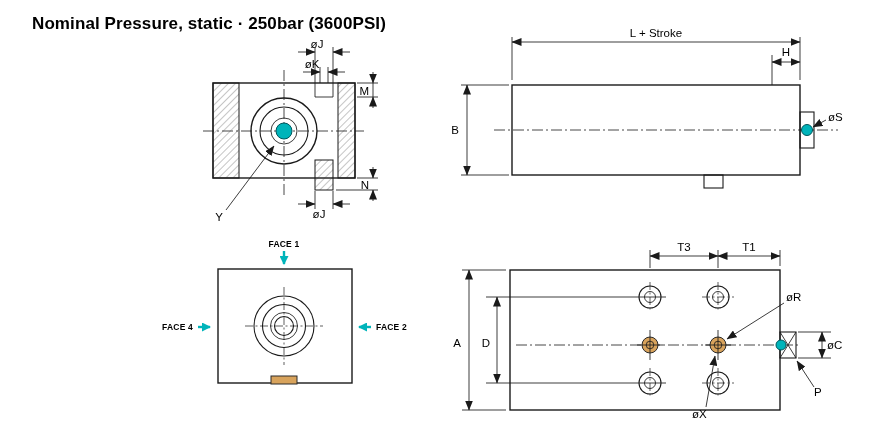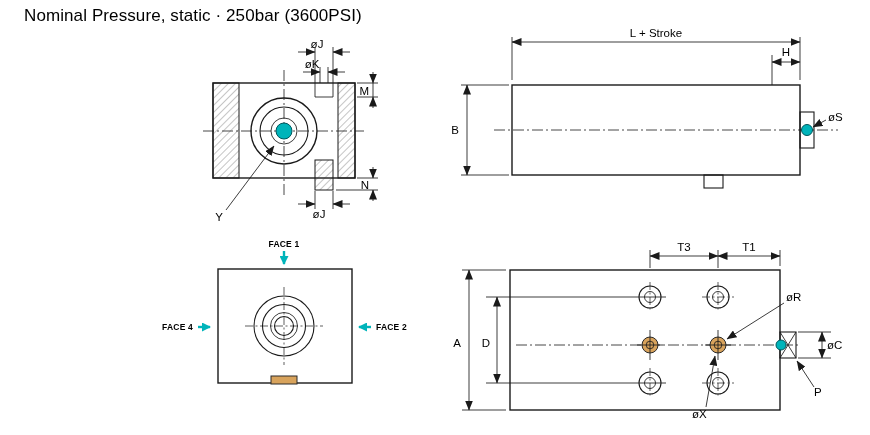--- a/index.html
+++ b/index.html
@@ -1,18 +1,18 @@
 <!DOCTYPE html>
 <html style="--accent: #00b4ba; --port: #d8a35c; --line: #1a1a1a;"><head>
 <meta charset="utf-8">
 <style>
   html, body { margin:0; padding:0; background:#ffffff; }
   .canvas { position:relative; width:870px; height:435px; background:#fff; overflow:hidden;
             font-family:"Liberation Sans","DejaVu Sans",sans-serif; }
-  .page-title { position:absolute; left:24px; top:6px; margin:0; font-size:17px; font-weight:400;
+  .page-title { position:absolute; left:24px; top:6px; margin:8px; font-size:17px; font-weight:700;
                 color:#000; letter-spacing:0.1px; white-space:nowrap; }
   svg { position:absolute; left:0; top:0; }
   .ln    { stroke:#1a1a1a; stroke-width:1.4; fill:none; }
   .ln2   { stroke:#1a1a1a; stroke-width:1.1; fill:none; }
   .thin  { stroke:#1a1a1a; stroke-width:0.85; fill:none; }
   .dim   { stroke:#1a1a1a; stroke-width:0.85; fill:none; }
   .cl    { stroke:#1a1a1a; stroke-width:0.8; fill:none; stroke-dasharray:11 3 2 3; }
   .clh   { stroke:#1a1a1a; stroke-width:0.7; fill:none; stroke-dasharray:8 2.5 2 2.5; }
   .hatched { fill:url(#hatch); stroke:#1a1a1a; stroke-width:1; }
   .teal-dot { fill:var(--accent,#00b4ba); stroke:#00575c; stroke-width:1; }

